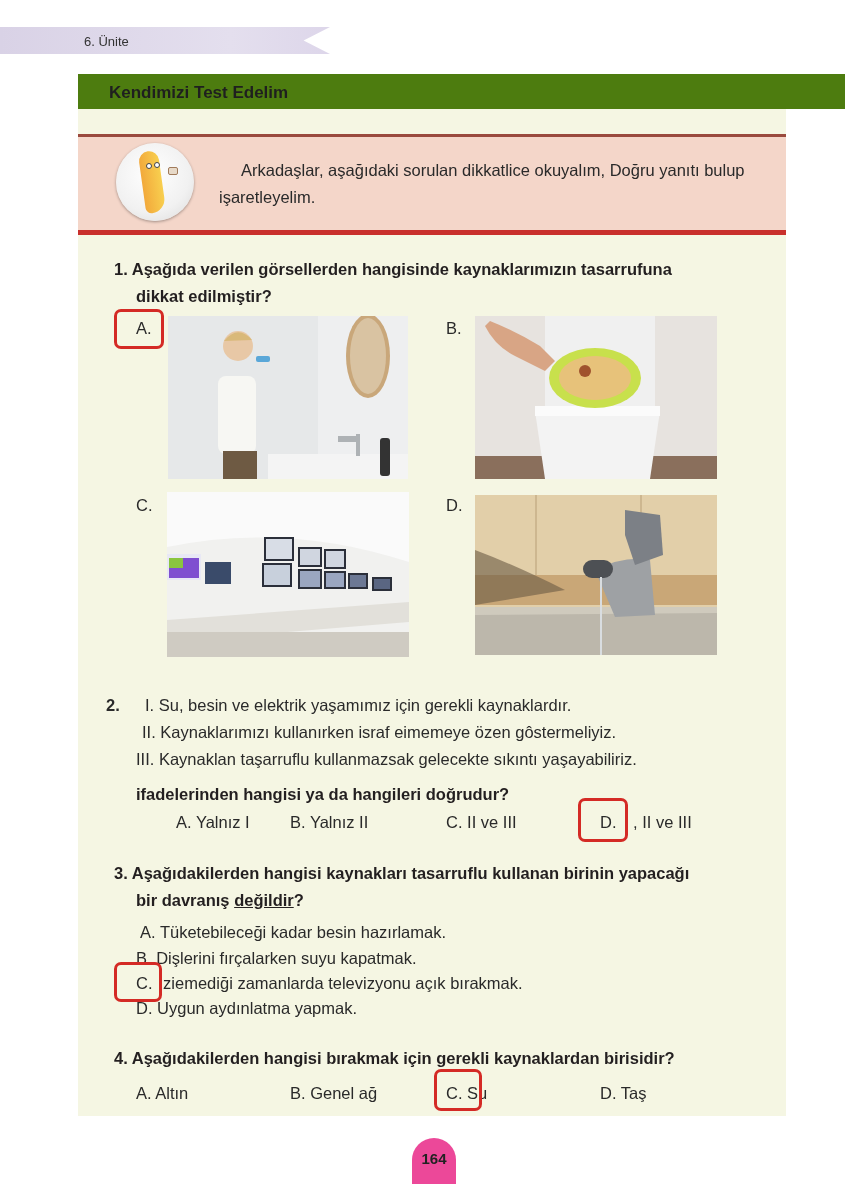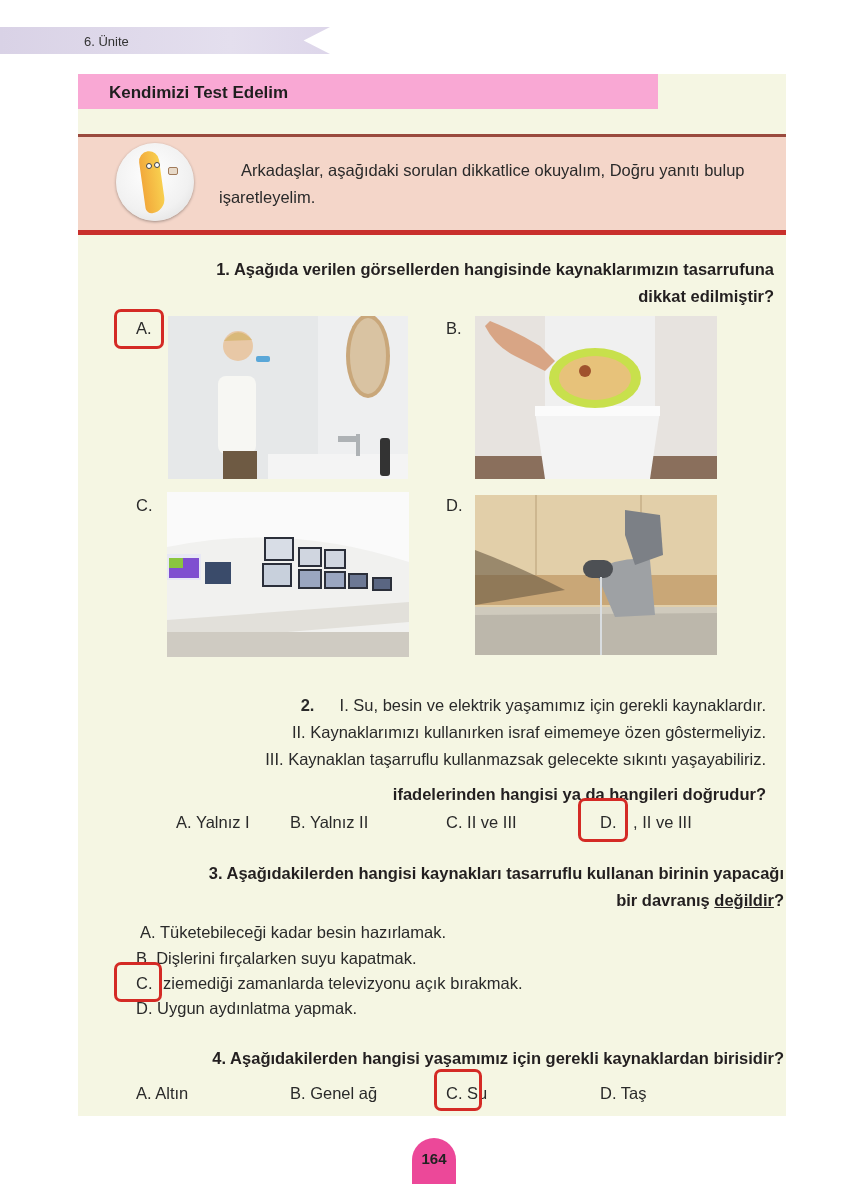--- a/index.html
+++ b/index.html
@@ -13,22 +13,22 @@
   }
   .unit-ribbon .label {
     position: absolute; left: 84px; top: 7px; font-size: 13px; color: #333;
   }
 
   .panel {
     position: absolute; left: 78px; top: 74px; width: 708px; height: 1042px;
     background: #f5f6e3;
   }
   .title-bar {
-    position: absolute; left: 0; top: 0; width: 580px; height: 35px;
-    background: #f9a8d4;
+    position: absolute; left: 0; top: 0; width: 767px; height: 35px;
+    background: #4d7c0f;
   }
   .title-bar .title {
     position: absolute; left: 31px; top: 9px; font-size: 17px; font-weight: bold; color: #1f1f1f;
   }
 
   .intro-box {
     position: absolute; left: 0; top: 60px; width: 708px; height: 101px;
     background: #f4d6c9;
     border-top: 3px solid #9a4a3e;
     border-bottom: 5px solid #c9302c;
@@ -46,21 +46,21 @@
   }
   .mascot .eye { position: absolute; width: 6px; height: 6px; border-radius: 50%; background: #fff; border: 1px solid #444; }
   .mascot .cup {
     position: absolute; left: 52px; top: 24px; width: 10px; height: 8px; border-radius: 2px; background: #e7d9c8; border:1px solid #a07a5a;
   }
   .intro-text {
     position: absolute; left: 141px; top: 20px; width: 560px; font-size: 16.5px; line-height: 27px; color: #2a2a2a;
     text-indent: 22px;
   }
 
-  .q { position: absolute; font-size: 16.5px; text-align: right; }
+  .q { position: absolute; font-size: 16.5px; }
   .q-title { font-weight: bold; line-height: 27px; }
   .q-num { font-weight: bold; }
   .opt { position: absolute; font-size: 16.5px; line-height: 20px; color: #2a2a2a; }
 
   .photo { position: absolute; overflow: hidden; }
   .answer-box {
     position: absolute; border: 3px solid #d42a25; border-radius: 7px;
   }
 
   .page-badge {
@@ -237,21 +237,21 @@
 </div>
 <div class="opt" style="left:136px; top:998px;">
   <span>D.</span>
   <span>Uygun aydınlatma yapmak.</span>
 </div>
 <div class="answer-box" style="left:114px; top:962px; width:48px; height:40px;"></div>
 
 <div class="q" style="left:114px; top:1045px; width:670px;">
   <div class="q-title">
     <span>4.</span>
-    <span>Aşağıdakilerden hangisi yaşamımız için gerekli kaynaklardan birisidir?</span>
+    <span>Aşağıdakilerden hangisi bırakmak için gerekli kaynaklardan birisidir?</span>
   </div>
 </div>
 
 <div class="opt" style="left:136px; top:1083px;">
   <span>A.</span>
   <span>Altın</span>
 </div>
 <div class="opt" style="left:290px; top:1083px;">
   <span>B.</span>
   <span>Genel ağ</span>

